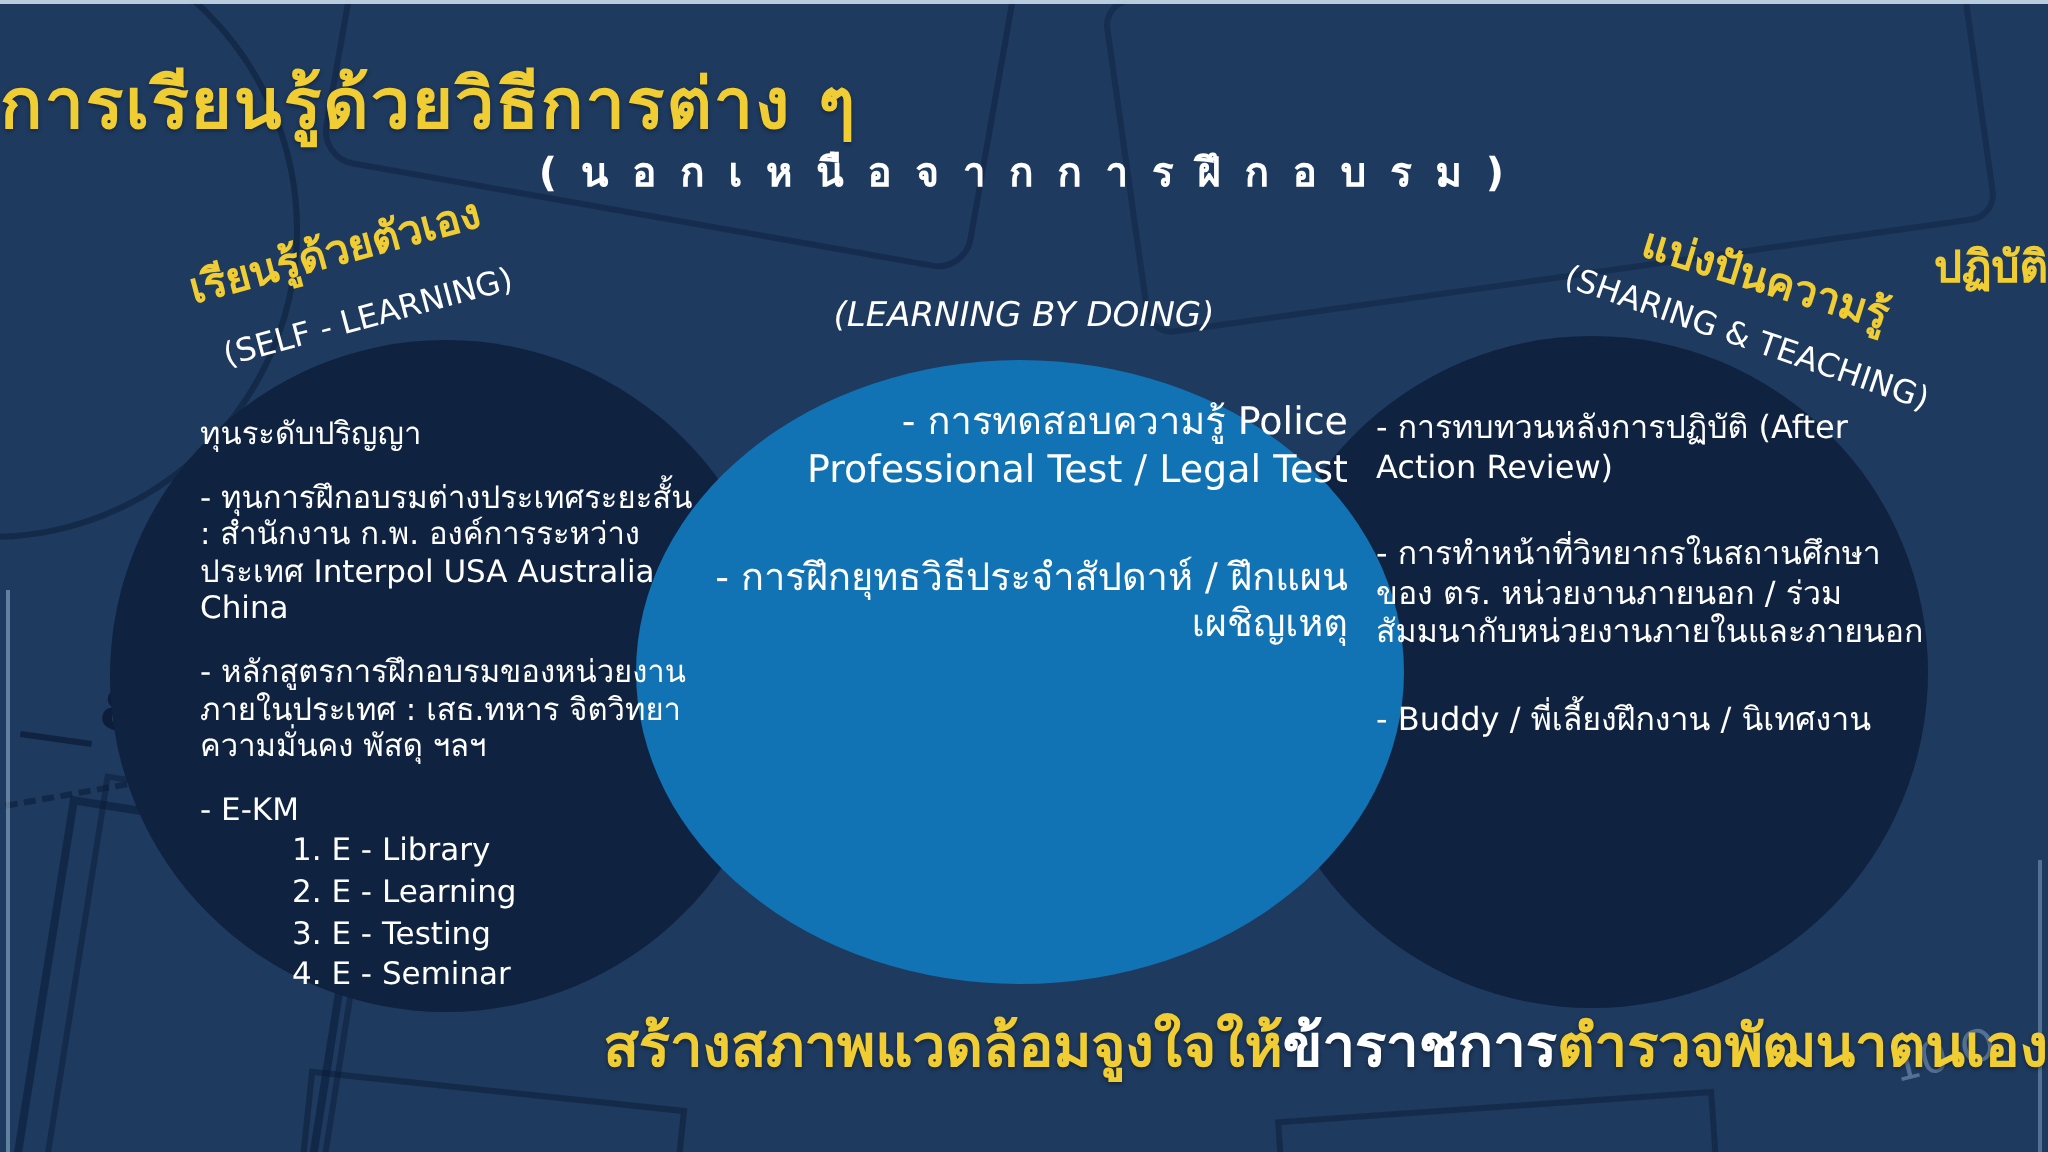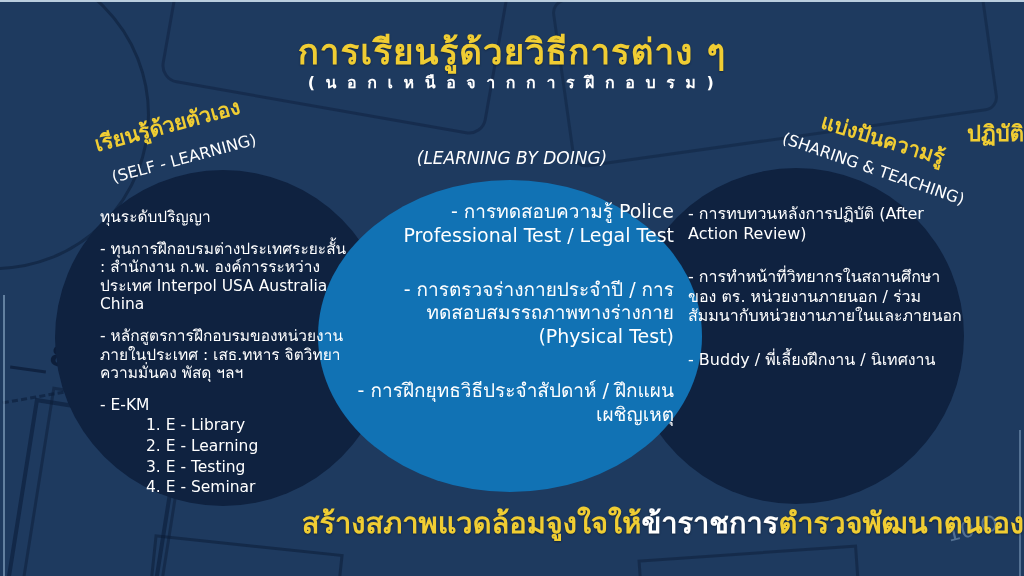--- a/index.html
+++ b/index.html
@@ -28,26 +28,26 @@
   .d-rect-f   { left:640px; top:552px; width:220px; height:80px; border:3px solid rgba(10,26,52,0.45); transform:rotate(-4deg); }
   .d-dash     { left:2px; top:392px; width:108px; border-top:3px dashed rgba(10,26,52,0.55); transform:rotate(-10deg); }
   .d-dash2    { left:90px; top:378px; width:190px; border-top:3px dashed rgba(10,26,52,0.45); transform:rotate(-6deg); }
   .d-tick     { left:10px; top:368px; width:36px; height:3px; background:rgba(10,26,52,0.7); transform:rotate(8deg); }
   .d-note8    { left:50px; top:342px; font-size:27px; font-weight:bold; color:rgba(10,26,52,0.85); transform:rotate(14deg); }
   .d-note10   { left:946px; top:516px; font-size:22px; color:rgba(150,182,212,0.45); transform:rotate(-14deg); }
 
   
   .title {
     position:absolute; z-index:3; top:24px; left:0; width:1024px;
-    text-align:center; color:#f0cd33; font-size:35px; font-weight:bold;
+    text-align:left; color:#f0cd33; font-size:35px; font-weight:bold;
     letter-spacing:1px; text-shadow:0 1px 2px rgba(0,0,0,0.35);
   }
   .subtitle {
     position:absolute; z-index:3; top:70px; left:0; width:1024px;
-    text-align:center; color:#ffffff; font-size:16px; font-weight:bold;
+    text-align:center; color:#ffffff; font-size:20px; font-weight:bold;
     letter-spacing:2.5px;
   }
 
   
   .circle { position:absolute; border-radius:50%; }
   .circle-left  { z-index:1; left:55px;  top:170px; width:336px; height:336px; background:#0f2240; }
   .circle-right { z-index:1; left:628px; top:168px; width:336px; height:336px; background:#0f2240; }
   .circle-center{ z-index:2; left:318px; top:180px; width:384px; height:312px; background:#1172b4; }
 
   
@@ -123,21 +123,20 @@
     <div class="ekm-list">
       <div class="ekm-item">1. E - Library</div>
       <div class="ekm-item">2. E - Learning</div>
       <div class="ekm-item">3. E - Testing</div>
       <div class="ekm-item">4. E - Seminar</div>
     </div>
   </div>
 
   <div class="body-block block-center">
     <div class="item">- การทดสอบความรู้ Police Professional Test / Legal Test</div>
-    <div class="item">- การตรวจร่างกายประจำปี / การทดสอบสมรรถภาพทางร่างกาย (Physical Test)</div>
     <div class="item">- การฝึกยุทธวิธีประจำสัปดาห์ / ฝึกแผนเผชิญเหตุ</div>
   </div>
 
   <div class="body-block block-right">
     <div class="item">- การทบทวนหลังการปฏิบัติ (After Action Review)</div>
     <div class="item">- การทำหน้าที่วิทยากรในสถานศึกษา ของ ตร. หน่วยงานภายนอก / ร่วม สัมมนากับหน่วยงานภายในและภายนอก</div>
     <div class="item">- Buddy / พี่เลี้ยงฝึกงาน / นิเทศงาน</div>
   </div>
 
   <div class="slogan">

